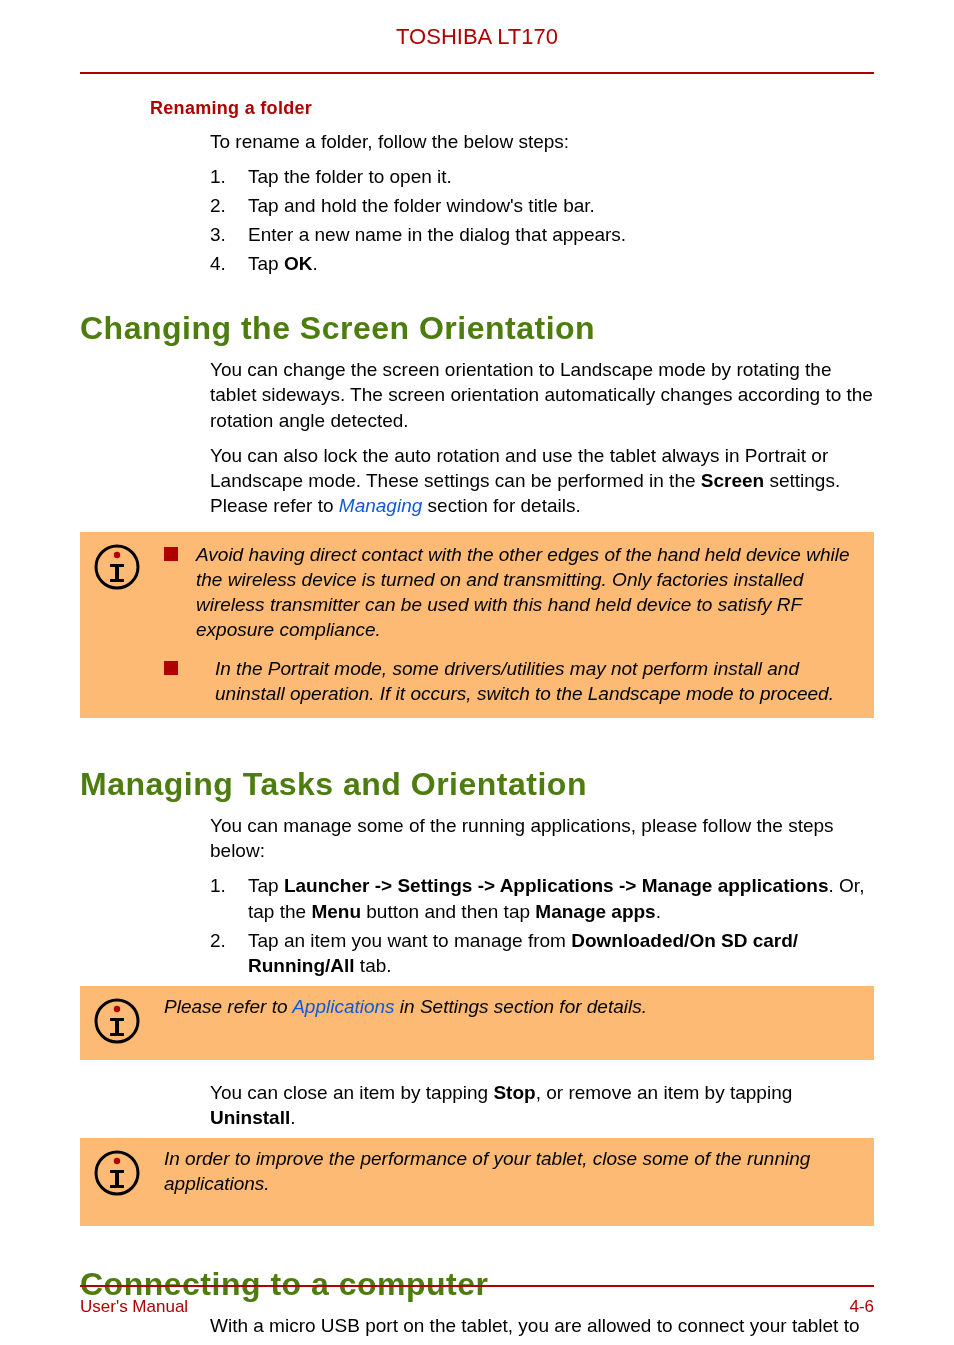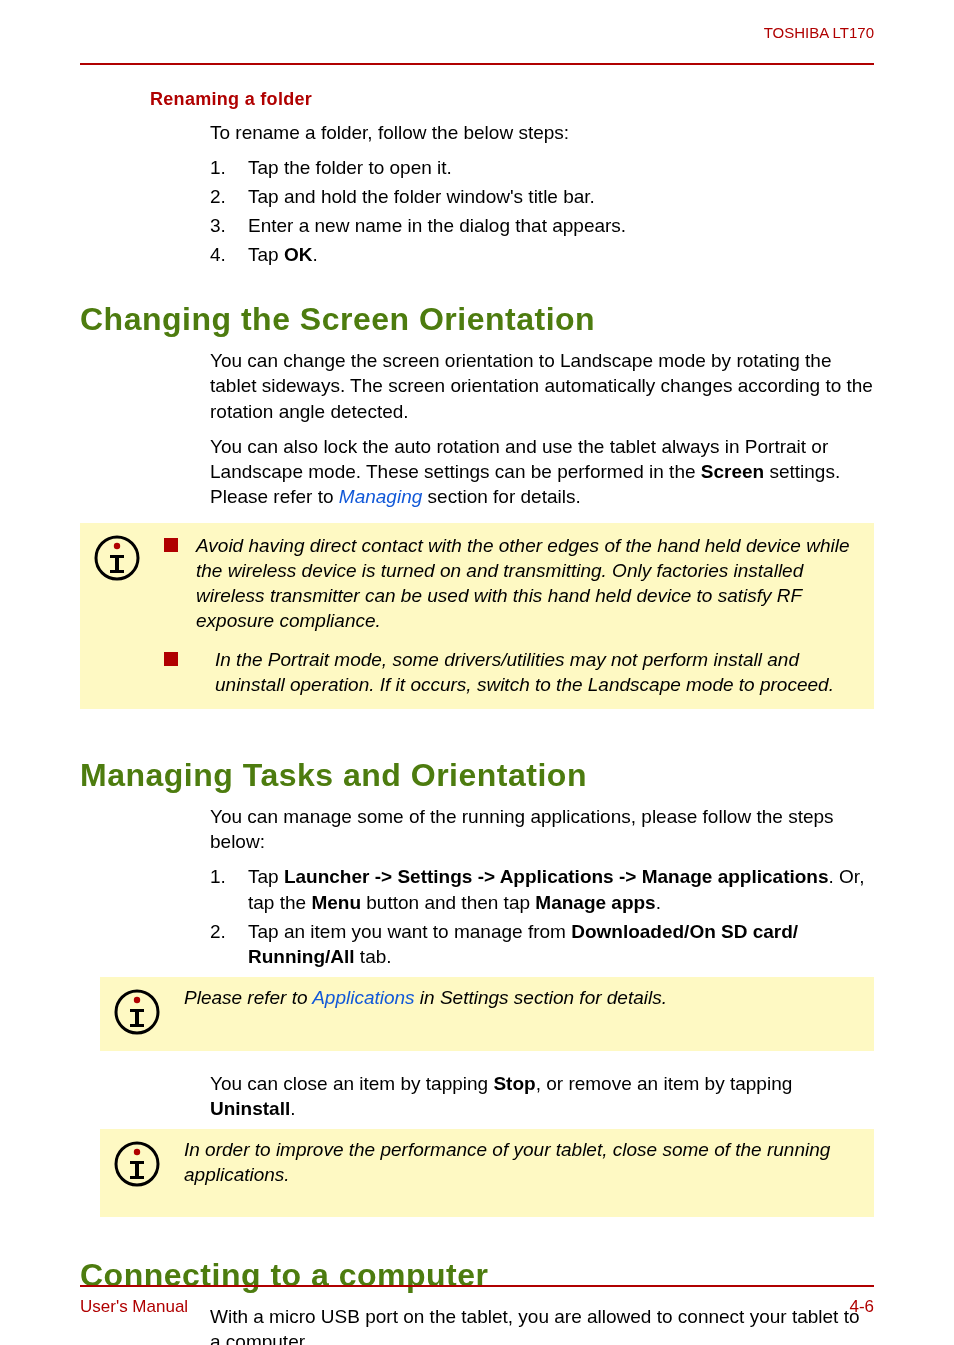--- a/index.html
+++ b/index.html
@@ -1,34 +1,34 @@
 <!DOCTYPE html>
 <html><head>
 <meta charset="utf-8">
 <style>
   * { box-sizing: border-box; margin: 0; padding: 0; }
   html, body { width: 954px; height: 1345px; background: #ffffff; font-family: Arial, Helvetica, sans-serif; color: #000000; }
   .page { width: 954px; height: 1345px; padding: 24px 80px 16px 80px; position: relative; }
   .header-line { border-bottom: 2px solid #b00000; margin-top: 18px; }
-  .header-brand { text-align: right; color: #b00000; font-size: 15px; padding-bottom: 4px; }
+  .header-brand { text-align: center; color: #b00000; font-size: 22px; padding-bottom: 4px; }
   .footer { position: absolute; left: 80px; right: 80px; bottom: 28px; border-top: 2px solid #b00000; padding-top: 10px; display: flex; justify-content: space-between; color: #b00000; font-size: 17px; }
   .h3 { font-family: Arial, Helvetica, sans-serif; font-weight: 900; font-size: 18px; color: #b00000; margin: 24px 0 8px 70px; letter-spacing: 0.3px; }
   .h2 { font-family: Arial, Helvetica, sans-serif; font-weight: 900; font-size: 32px; color: #4d7c0f; margin: 34px 0 6px 0; letter-spacing: 0.5px; }
   .body-block { margin-left: 130px; font-size: 19px; line-height: 1.32; }
   .para { margin-top: 10px; }
   .ol { margin-top: 10px; }
   .ol-row { display: flex; margin-top: 4px; }
   .ol-num { width: 38px; flex-shrink: 0; }
   .ol-text { flex: 1; }
   .link { color: #1158d8; font-style: italic; }
   .bold { font-weight: bold; }
-  .note-box { background: #fef9c3; margin-top: 14px; padding: 8px 14px 12px 14px; display: flex; gap: 18px; }
+  .note-box { background: #fdba74; margin-top: 14px; padding: 8px 14px 12px 14px; display: flex; gap: 18px; }
   .note-box .icon-col { width: 52px; flex-shrink: 0; padding-top: 4px; }
   .note-box .content-col { flex: 1; font-size: 19px; line-height: 1.32; font-style: italic; }
-  .note-box.compact { margin-top: 8px; margin-left: 20px; }
+  .note-box.compact { margin-top: 8px; }
   .bullet-row { display: flex; gap: 18px; margin-top: 2px; }
   .bullet-row + .bullet-row { margin-top: 14px; gap: 37px; }
   .bullet-sq { width: 14px; height: 14px; background: #b00000; flex-shrink: 0; margin-top: 5px; }
   .bullet-text { flex: 1; }
   .info-svg { width: 46px; height: 46px; }
 </style>
 </head>
 <body>
 
 <div class="page">

